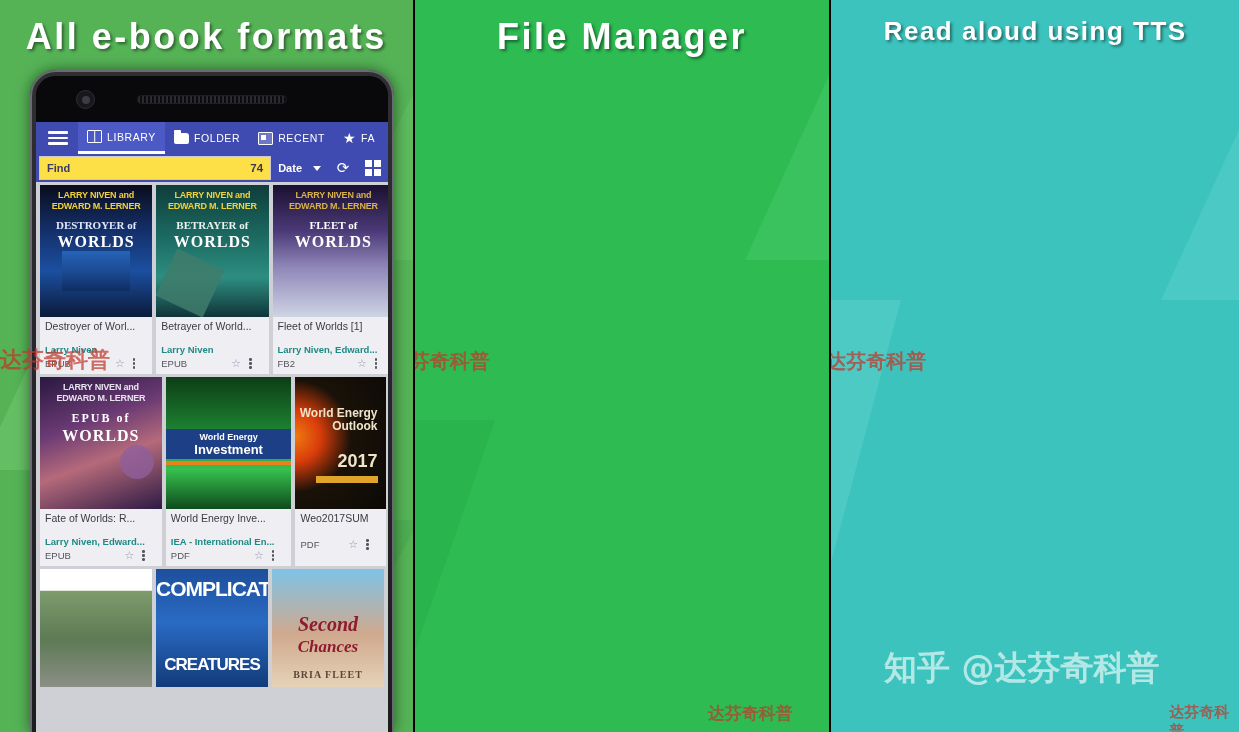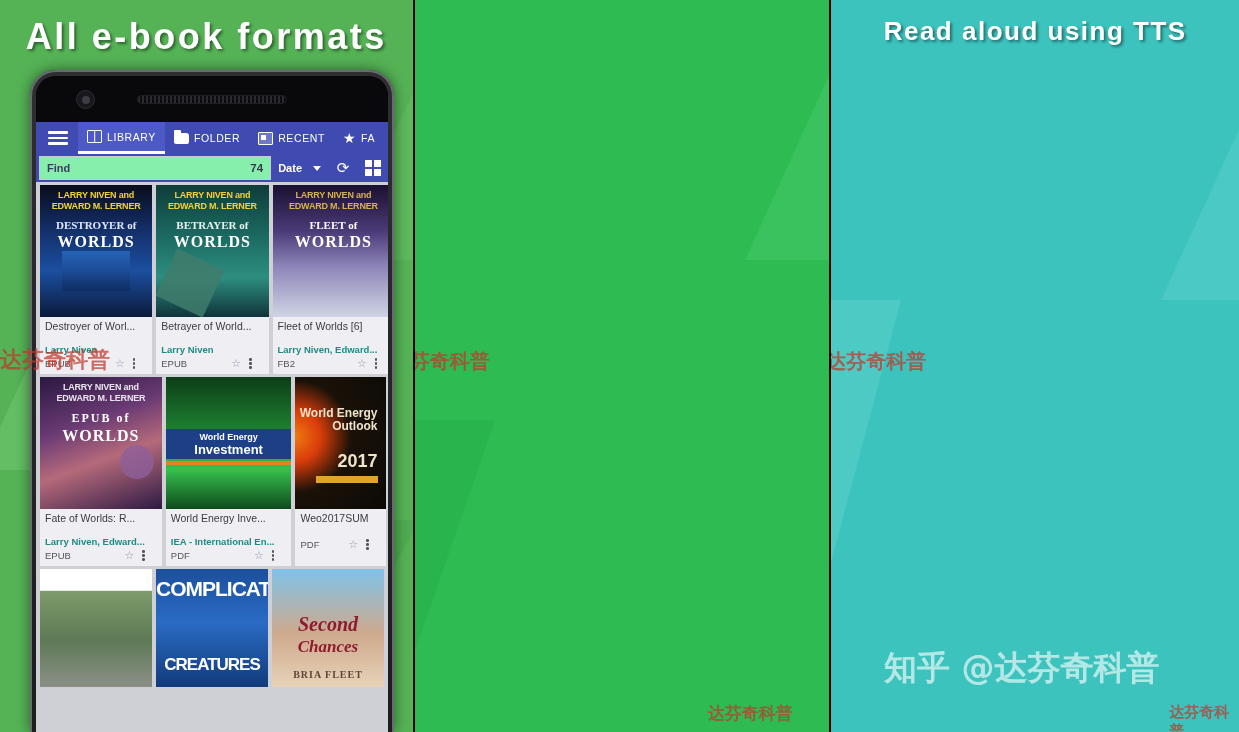--- a/index.html
+++ b/index.html
@@ -85,21 +85,21 @@
   .ic-folder { background:#fff; border-radius:1px 3px 2px 2px; height:11px; margin-top:1px; }
   .ic-folder::before { content:""; position:absolute; left:0; top:-3px; width:7px; height:3px;
                        background:#fff; border-radius:1px 1px 0 0; }
   .ic-recent { border:1.6px solid #fff; border-radius:1px; background:rgba(255,255,255,.25); }
   .ic-recent::after { content:""; position:absolute; left:2px; top:2px; width:5px; height:5px;
                       background:#fff; }
   .star { color:#fff; font-size:14px; line-height:1; }
 
   
   .findbar { display:flex; align-items:stretch; height: 28px; background:#3f4bb0; }
-  .find-input { flex:1; margin:2px 0 2px 3px; background:#86efac; display:flex;
+  .find-input { flex:1; margin:2px 0 2px 3px; background:#fde047; display:flex;
                 align-items:center; justify-content:space-between; padding:8px 7px;
                 border:1px solid #c9c7d4; }
   .find-input .lbl { color:#3d3a66; font-size:11px; font-weight:bold; }
   .find-input .cnt { color:#3a3750; font-size:11.5px; font-weight:bold; }
   .sortsel { display:flex; align-items:center; gap:11px; color:#fff; font-size:11px;
              font-weight:bold; padding:0 7px; }
   .chev { width:0; height:0; border-left:4px solid transparent; border-right:4px solid transparent;
           border-top:5px solid #fff; }
   .tbtn { display:flex; align-items:center; justify-content:center; width:30px; color:#fff; font-size:15px; }
   .grid4 { display:grid; grid-template-columns:7px 7px; grid-template-rows:7px 7px; gap:2px; }
@@ -250,21 +250,21 @@
               </div>
 
               <div class="bcard">
                 <div class="bcover" style="background:linear-gradient(180deg,#1a1030 0%,#4b3a78 35%,#8e86b8 62%,#cfd4e4 100%);">
                   <div class="cv-txt" style="top:5px;color:#d8b24a;">LARRY NIVEN and</div>
                   <div class="cv-txt" style="top:16px;color:#d8b24a;">EDWARD M. LERNER</div>
                   <div class="cv-title" style="top:34px;font-size:11px;color:#ffffff;">FLEET of</div>
                   <div class="cv-title" style="top:48px;font-size:16px;color:#ffffff;letter-spacing:1px;">WORLDS</div>
                 </div>
                 <div class="bmeta">
-                  <div class="btitle">Fleet of Worlds [6]</div>
+                  <div class="btitle">Fleet of Worlds [1]</div>
                   <div class="bauthor">Larry Niven, Edward...</div>
                   <div class="bfoot">
                     <span class="bfmt">FB2</span>
                     <span class="bicons">
                       <span class="ostar">☆</span>
                       <span class="dots">
                           <i></i>
                           <i></i>
                           <i></i>
                         </span>
@@ -373,20 +373,21 @@
     </div>
 
     <div class="wm" style="left:0px; top:345px; font-size:22px;">达芬奇科普</div>
   </div>
 
   <div class="divider"></div>
 
   <div class="panel panel-2">
     <div class="poly p2a"></div>
     <div class="poly p2b"></div>
+    <div class="headline">File Manager</div>
 
     <div class="wm" style="left:-25px; top:348px; font-size:20px;">达芬奇科普</div>
     <div class="wm" style="left:293px; top:702px; font-size:17px;">达芬奇科普</div>
   </div>
 
   <div class="divider"></div>
 
   <div class="panel panel-3">
     <div class="poly p3a"></div>
     <div class="poly p3b"></div>

